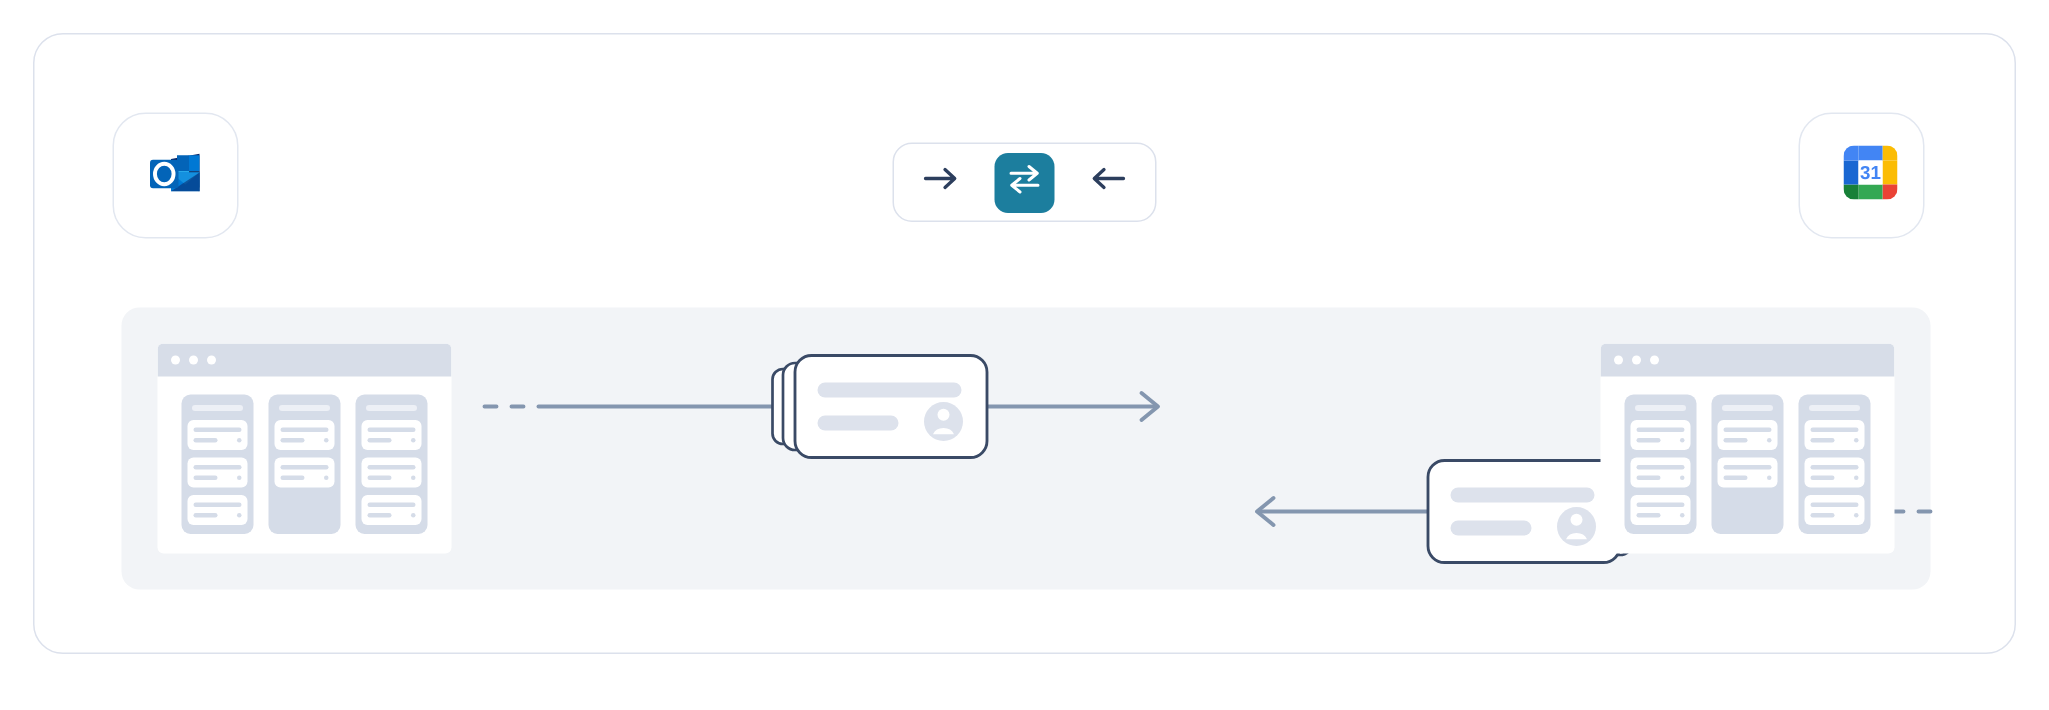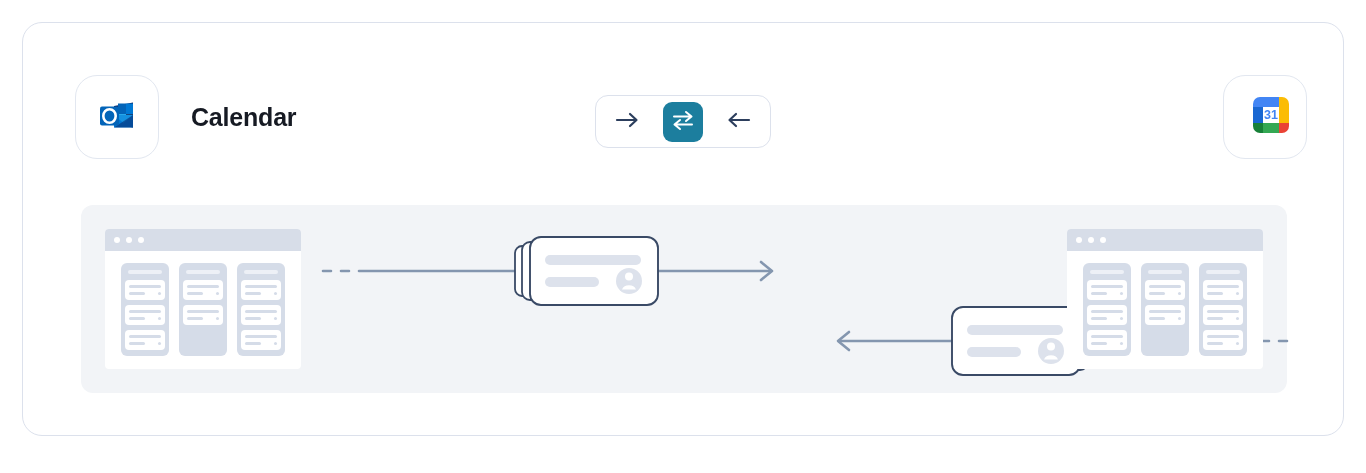--- a/index.html
+++ b/index.html
@@ -42,21 +42,21 @@
     height: 84px;
     box-sizing: border-box;
     border: 1.5px solid #E2E7F0;
     border-radius: 22px;
     background: #ffffff;
     display: flex;
     align-items: center;
     justify-content: center;
   }
   .app-tile.left  { left: 52px;  top: 52px; }
-  .app-tile.right { right: 36px; top: 52px; padding-left: 12px; }
+  .app-tile.right { right: 60px; top: 52px; padding-left: 12px; }
 
   .app-title {
     position: absolute;
     top: 52px;
     height: 84px;
     display: flex;
     align-items: center;
     font-size: 25px;
     font-weight: bold;
     color: #161A23;
@@ -211,21 +211,20 @@
           <path d="M18 21 L37 21 L37 33.5 L18 33.5 Z" fill="#0078D4"></path>
           <path d="M18 21 L27.5 29 L37 21 Z" fill="#1490DF"></path>
           <path d="M18 33.5 L37 21 L37 33.5 Z" fill="#0A2767" opacity="0.55"></path>
 
           <rect x="4" y="12.5" width="19" height="19" rx="2" fill="#0364B8"></rect>
           <ellipse cx="13.5" cy="22" rx="6.2" ry="6.8" fill="none" stroke="#ffffff" stroke-width="2.6"></ellipse>
         </svg>
       </span>
     </div>
 
-    <div class="app-title left">Calendar</div>
 
     <div class="direction-toggle">
       <div class="dir-seg">
         <span>
           <svg width="26" height="20" viewBox="0 0 26 20">
             <path d="M2 10 H21 M15 4 L21.5 10 L15 16" fill="none" stroke="#2C3E5D" stroke-width="2.2" stroke-linecap="round" stroke-linejoin="round"></path>
           </svg>
         </span>
       </div>
       <div class="dir-seg active">

